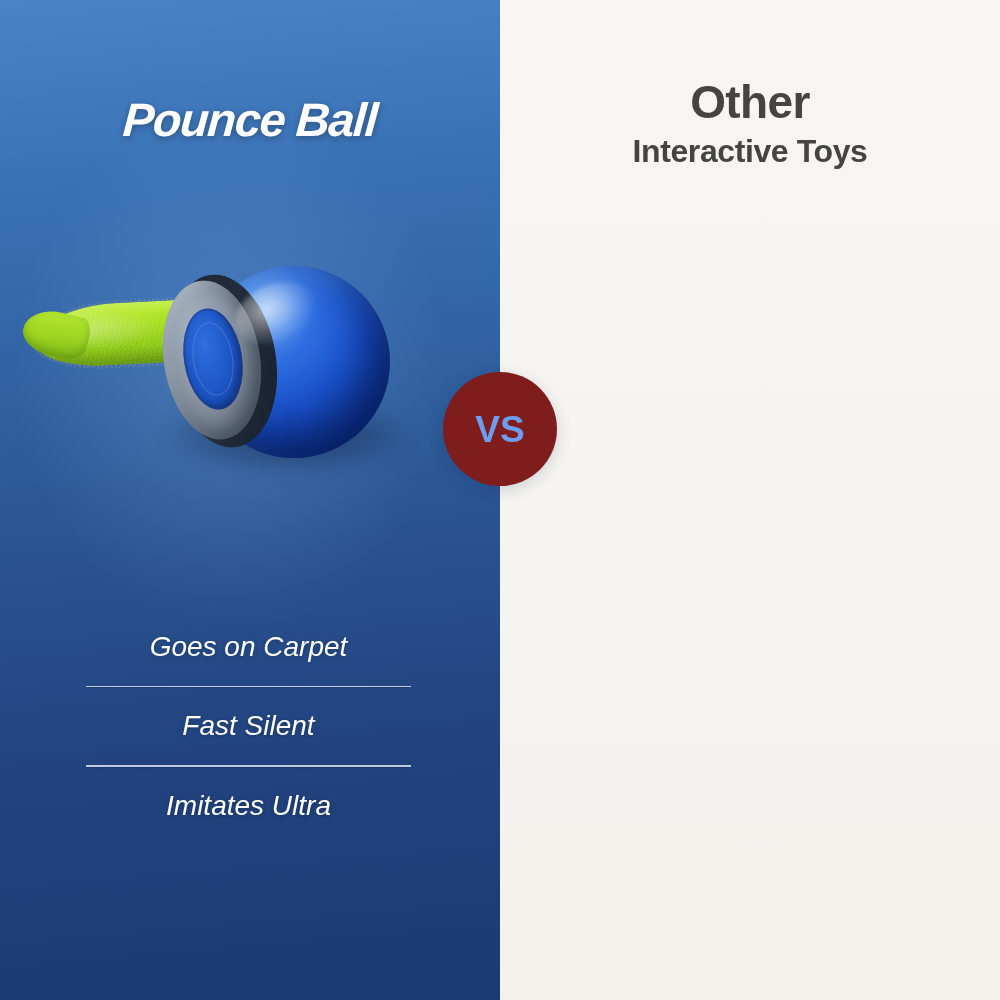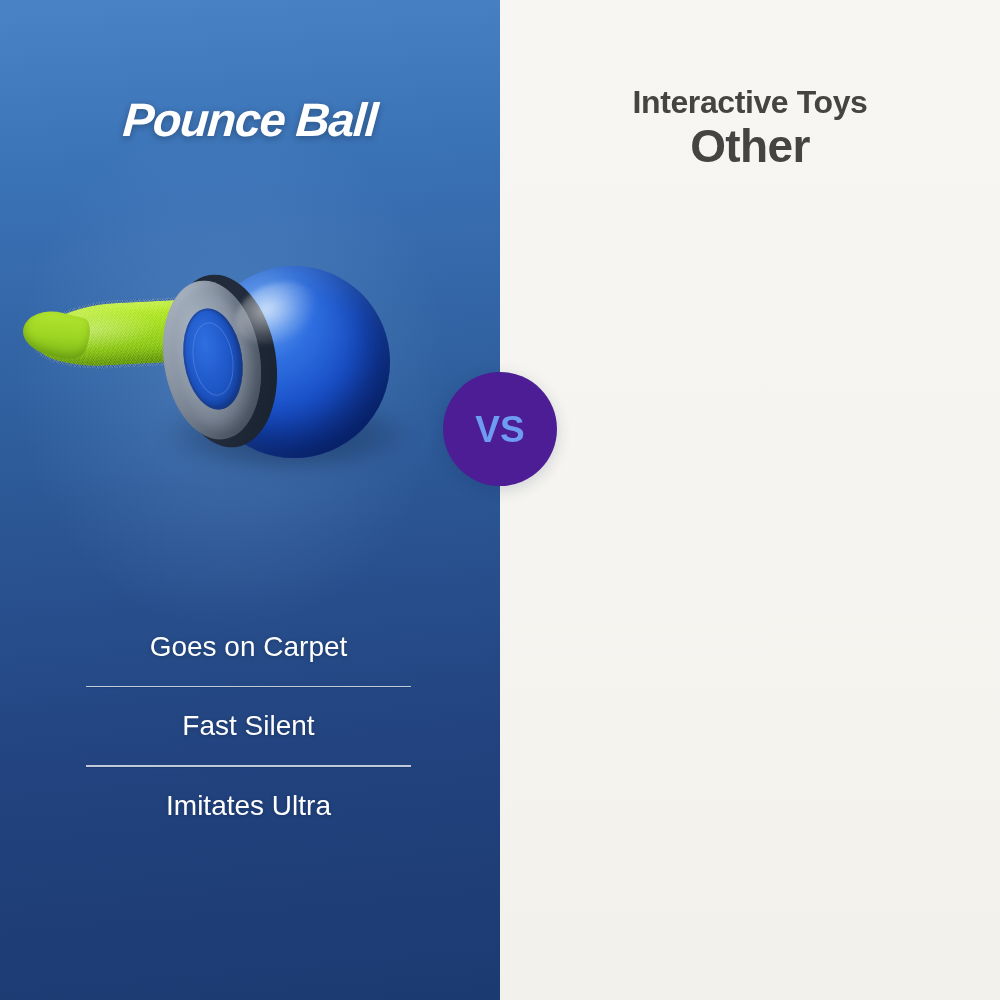--- a/index.html
+++ b/index.html
@@ -106,30 +106,30 @@
     box-shadow:inset 0 0 0 2px rgba(30,60,130,.45), inset -3px -4px 9px rgba(6,20,60,.45);
   }
   #pounce-cap-disc::after{
     content:""; position:absolute; left:9px; top:14px; right:9px; bottom:14px;
     border-radius:50%; border:1px solid rgba(150,190,255,.28);
   }
 
   
   #vs-badge {
     position:absolute; left:443px; top:372px; width:114px; height:114px; border-radius:50%;
-    background:#4c1d95; z-index:10;
+    background:#7f1d1d; z-index:10;
     display:flex; align-items:center; justify-content:center;
     box-shadow:0 4px 16px rgba(10,30,70,.16);
   }
   #vs-label {
     font-size:37px; font-weight:bold; color:#6E9CF0; letter-spacing:0px; line-height:1;
   }
 
   
-  .feature-list { position:absolute; top:608px; z-index:6; }
+  .feature-list { position:absolute; top:608px; z-index:6;font-style:italic; }
   #features-left  { left:86px;  width:325px; }
   .feature-row {
     height:78px; display:flex; align-items:center; justify-content:center; text-align:center;
   }
   .feature-label { font-size:28px; line-height:1.1; white-space:nowrap; }
   #features-left  .feature-label { color:#FFFFFF; text-shadow:0 1px 4px rgba(0,0,0,.22); }
   .feature-divider { height:1px; width:100%; }
   #features-left  .feature-divider { background:rgba(255,255,255,.72); box-shadow:0 1px 1px rgba(10,30,70,.22); }
 </style>
 </head>
@@ -167,22 +167,22 @@
       <div class="feature-row">
         <span class="feature-label">Imitates Ultra</span>
       </div>
     </div>
 
   </div>
 
   <div class="panel" id="panel-right">
 
     <div class="title-wrap" id="title-right-wrap">
+      <div id="title-right-main">Other</div>
       <div id="title-right-sub">Interactive Toys</div>
-      <div id="title-right-main">Other</div>
     </div>
 
   </div>
 
   <div id="vs-badge">
     <span id="vs-label">VS</span>
   </div>
 
 </div>
 

